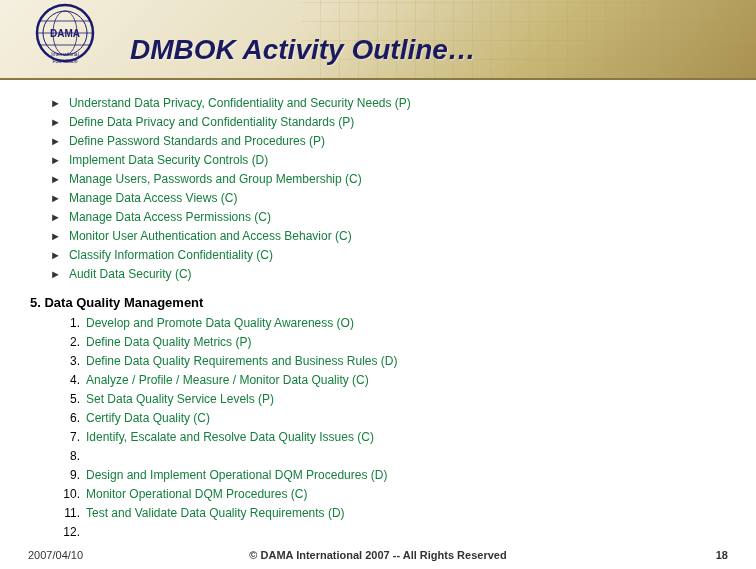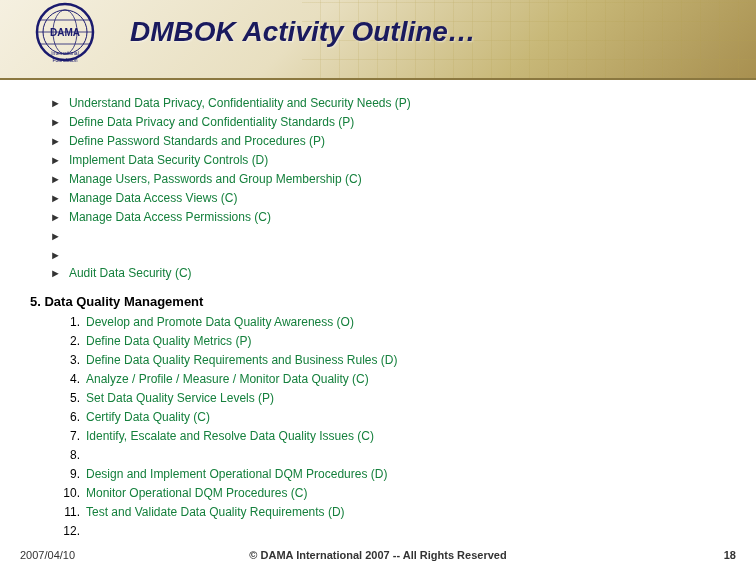--- a/index.html
+++ b/index.html
@@ -10,24 +10,24 @@
       font-family: Arial, sans-serif;
       font-size: 12px;
       color: #222;
       overflow: hidden;
       position: relative;
     }
 
     
     .header {
       display: flex;
-      align-items: flex-start;
+      align-items: flex-end;
       height: 80px;
       background: linear-gradient(135deg, #f5f0e0 0%, #e8dfc0 40%, #c8b878 70%, #a89050 100%);
-      padding: 0 20px;
+      padding: 12px 20px;
       position: relative;
       border-bottom: 2px solid #8b7840;
     }
 
     .header-bg-map {
       position: absolute;
       top: 0; right: 0; bottom: 0;
       width: 60%;
       background:
         repeating-linear-gradient(0deg, transparent, transparent 18px, rgba(180,160,80,0.3) 18px, rgba(180,160,80,0.3) 19px),
@@ -123,21 +123,21 @@
 
     
     .footer {
       position: absolute;
       bottom: 8px;
       left: 0;
       right: 0;
       display: flex;
       justify-content: space-between;
       align-items: center;
-      padding: 0 20px;
+      padding: 0 28px;
       font-size: 11px;
       color: #333;
     }
 
     .footer-center {
       position: absolute;
       left: 50%;
       transform: translateX(-50%);
       font-weight: bold;
     }
@@ -203,23 +203,25 @@
       <li>
         <span class="bullet-arrow">►</span>
         <span class="item-text">Manage Data Access Views (C)</span>
       </li>
       <li>
         <span class="bullet-arrow">►</span>
         <span class="item-text">Manage Data Access Permissions (C)</span>
       </li>
       <li>
         <span class="bullet-arrow">►</span>
-      </li>
-      <li>
-        <span class="bullet-arrow">►</span>
+        <span class="item-text">Monitor User Authentication and Access Behavior (C)</span>
+      </li>
+      <li>
+        <span class="bullet-arrow">►</span>
+        <span class="item-text">Classify Information Confidentiality (C)</span>
       </li>
       <li>
         <span class="bullet-arrow">►</span>
         <span class="item-text">Audit Data Security (C)</span>
       </li>
     </ul>
 
   <div class="section-title">5.  Data Quality Management</div>
 
   <ul class="numbered-list">

